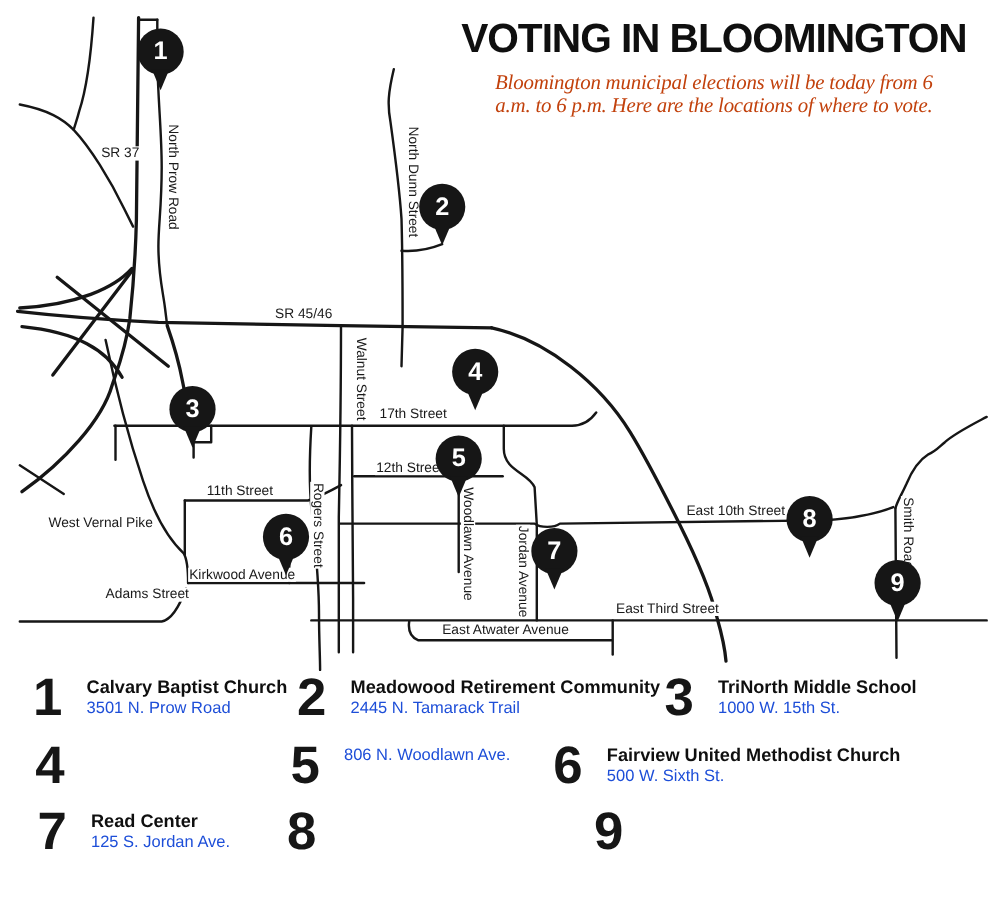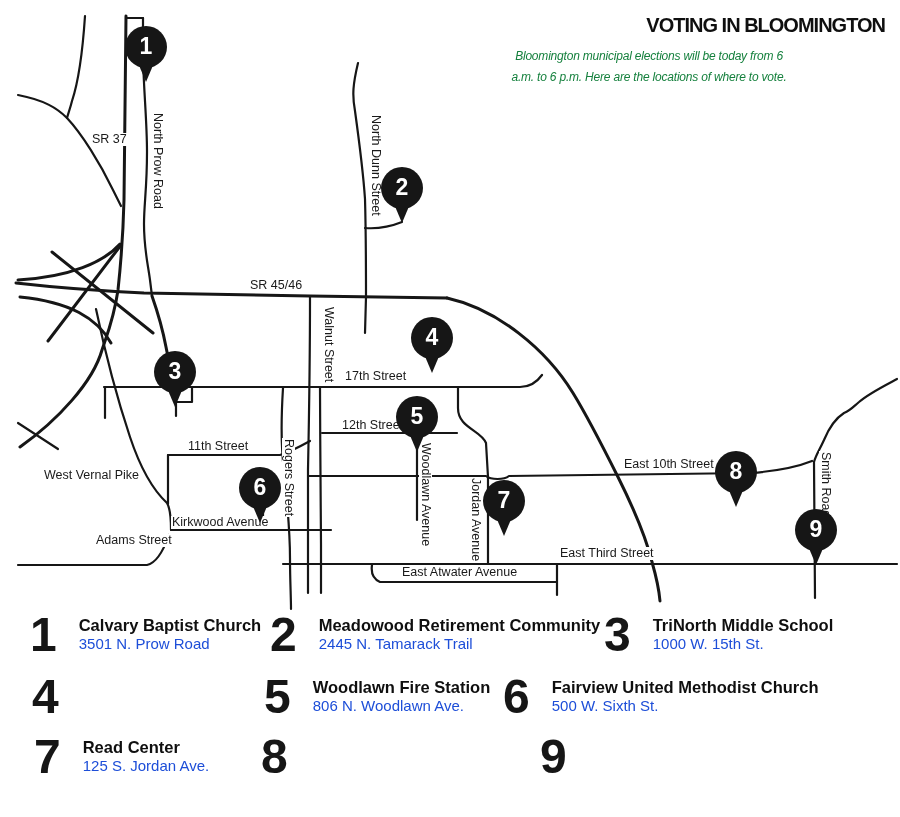--- a/index.html
+++ b/index.html
@@ -2,22 +2,22 @@
 <html><head>
 <meta charset="utf-8">
 <style>
   html,body{margin:0;padding:0;background:#fff;}
   .stage{
     position:relative;width:900px;height:817px;background:#ffffff;
     font-family:"Liberation Sans",sans-serif;color:#111;overflow:hidden;
   }
   
   .header{position:absolute;left:413px;top:14px;width:472px;text-align:center;z-index:4;}
-  .title{margin:0;font-size:20px;font-weight:700;letter-spacing:-1px;color:#0f0f0f;white-space:nowrap;text-align:right;}
-  .subtitle{margin:9px 0 0;font-style:italic;font-size:12px;line-height:21px;color:#15803d;letter-spacing:-0.2px;}
+  .title{margin:0;font-size:37px;font-weight:700;letter-spacing:-1px;color:#0f0f0f;white-space:nowrap;}
+  .subtitle{margin:9px 0 0;font-style:italic;font-size:19px;line-height:21px;color:#c2410c;letter-spacing:-0.2px;font-family:Liberation Serif, serif;}
   
   svg.roads{position:absolute;left:0;top:0;z-index:1;}
   .hw path,.st path{fill:none;stroke:#161616;stroke-linecap:round;stroke-linejoin:round;}
   .hw path{stroke-width:3;}
   .st path{stroke-width:2.2;}
   
   .sl{position:absolute;font-size:12.5px;line-height:13px;color:#1a1a1a;background:#fff;
       white-space:nowrap;z-index:2;padding:0 1px;}
   .sl.v{writing-mode:vertical-rl;text-orientation:sideways;padding:1px 0;}
   .sl0{left:91px;top:133px}   .sl1{left:151px;top:112px}  .sl2{left:369px;top:114px}
@@ -165,21 +165,20 @@
         <div class="lname">TriNorth Middle School</div>
     <div class="laddr">1000 W. 15th St.</div>
       </div>
   </div>
   <div class="li li4">
     <div class="ln">4</div>
   </div>
   <div class="li li5">
     <div class="ln">5</div>
     <div class="lt">
-        <div class="lname">Woodlawn Fire Station</div>
     <div class="laddr">806 N. Woodlawn Ave.</div>
       </div>
   </div>
   <div class="li li6">
     <div class="ln">6</div>
     <div class="lt">
         <div class="lname">Fairview United Methodist Church</div>
     <div class="laddr">500 W. Sixth St.</div>
       </div>
   </div>

